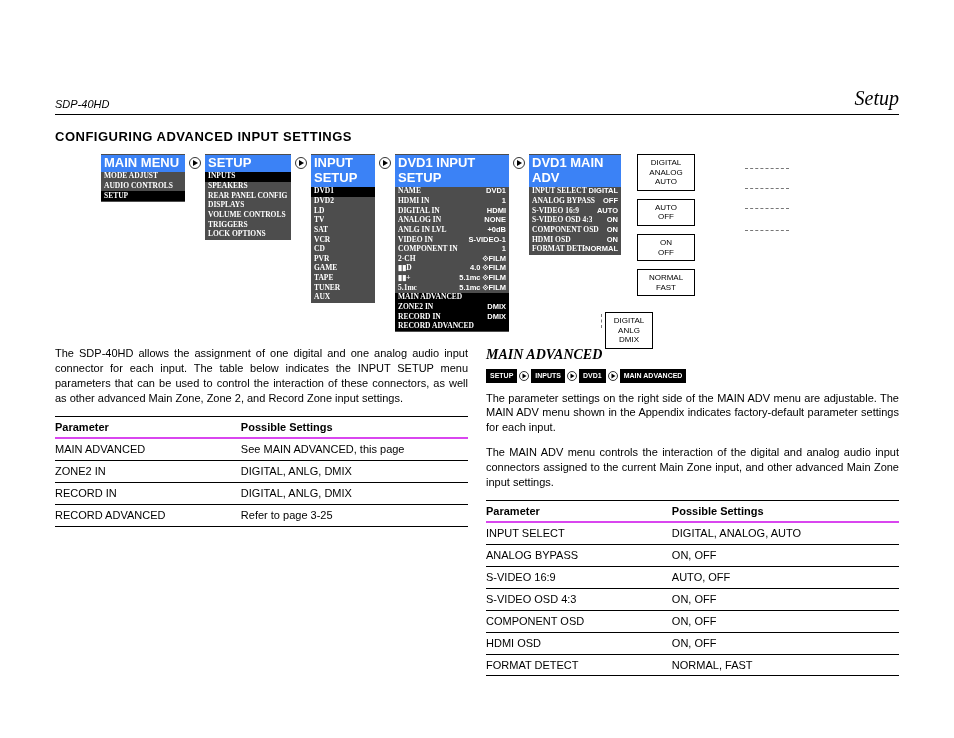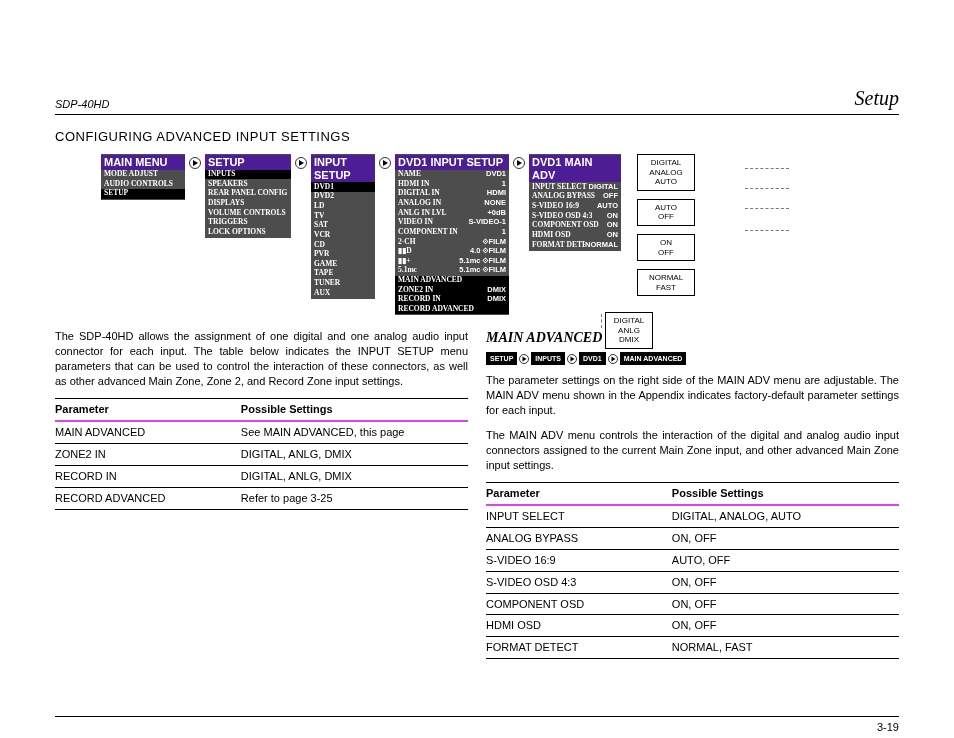--- a/index.html
+++ b/index.html
@@ -22,39 +22,39 @@
   .running-header {
     display: flex;
     justify-content: space-between;
     align-items: flex-end;
     border-bottom: 1px solid #000;
     padding-bottom: 4px;
     margin-bottom: 14px;
   }
   .product { font-style: italic; font-size: 11px; }
   .section { font-style: italic; font-size: 20px; font-family: Georgia, "Times New Roman", serif; }
-  .sect-head { font-weight: 400; font-size: 13px; letter-spacing: 0.5px; margin: 8px 0 10px 0; }
+  .sect-head { font-weight: 700; font-size: 13px; letter-spacing: 0.5px; margin: 8px 0 10px 0; }
   .menus {
     display: flex;
     gap: 4px;
     align-items: flex-start;
     margin-bottom: 14px;
     position: relative;
   }
   .menu-box {
     background: #4d4d4d;
     color: #fff;
     font-family: Arial, sans-serif;
     font-size: 7.5px;
     font-weight: bold;
     width: 96px;
     line-height: 1.15;
     padding: 1px 0;
   }
-  .menu-box .mh { background:#4c1d95; color:#fff; padding:1px 3px; font-size:11px; }
+  .menu-box .mh { background:#3b82f6; color:#fff; padding:1px 3px; font-size:13px; }
   .menu-box .row { padding:0.5px 3px; display:flex; justify-content:space-between; }
   .menu-box .row.active { background:#000; }
   .menu-box .row.sub { background:#000; }
   .menu-box .row .l { white-space:nowrap; overflow:hidden;font-family:Liberation Serif, serif; }
   .menu-box .row .r { white-space:nowrap; }
   .arrow {
     width: 12px;
     height: 12px;
     margin-top: 3px;
     flex-shrink: 0;
@@ -459,17 +459,14 @@
             </tr>
       <tr class="r">
               <td>FORMAT DETECT</td>
               <td>NORMAL, FAST</td>
             </tr>
     </tbody>
         </table>
   </div>
 </div>
 
-<div class="footer">
-  <span>3-19</span>
+
 </div>
 
-</div>
-
 </body></html>

